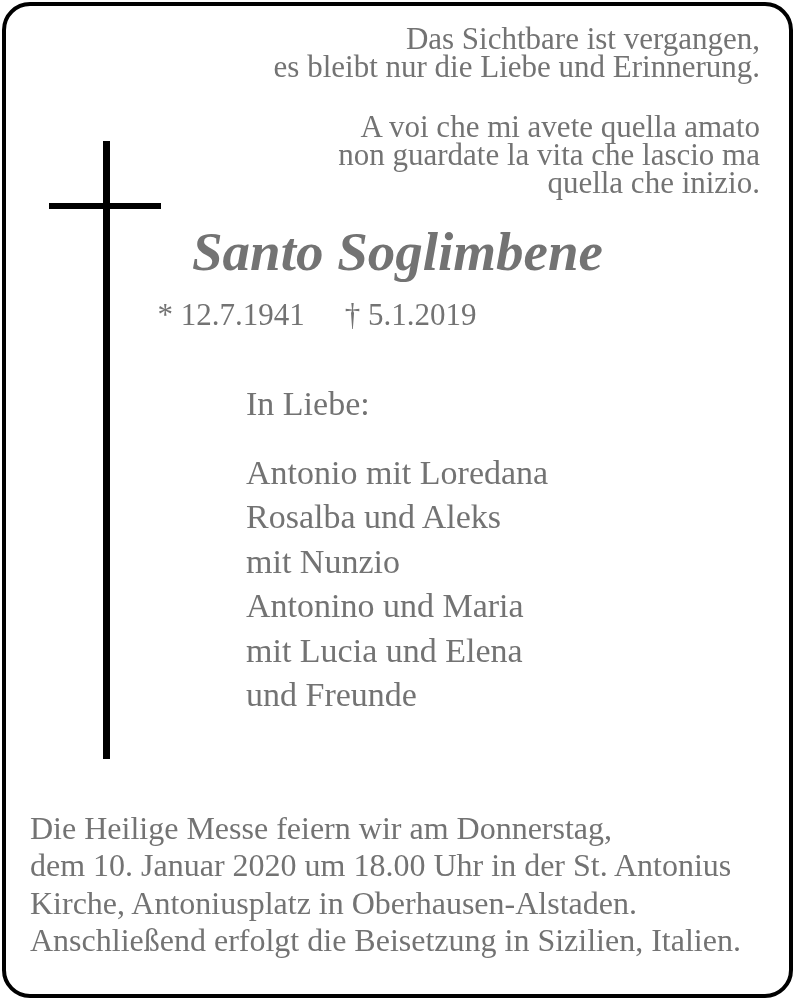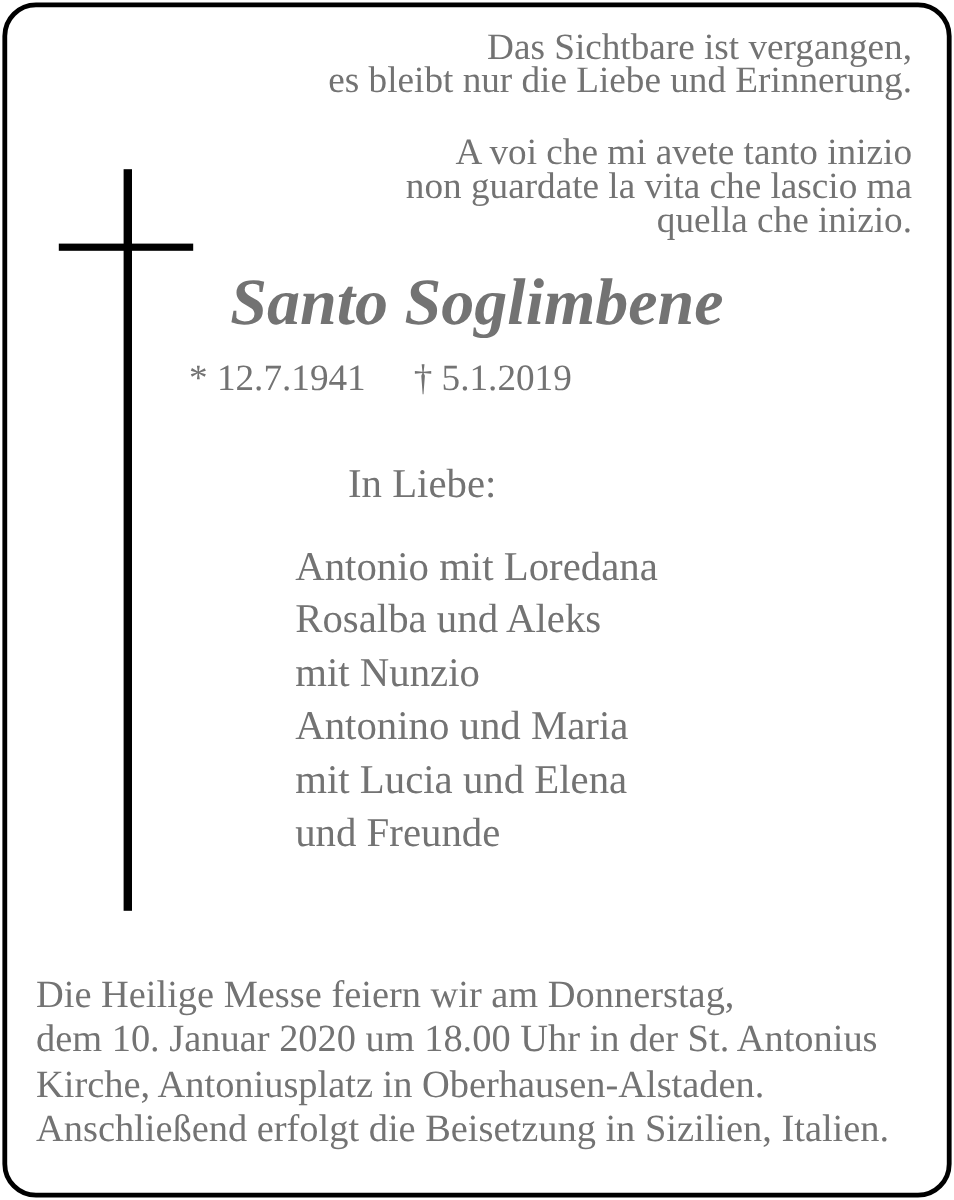--- a/index.html
+++ b/index.html
@@ -61,21 +61,20 @@
     line-height: 40px;
     white-space: nowrap;
   }
   .dates .death { margin-left: 40px; }
   .salutation {
     position: absolute;
     left: 246px; top: 384px;
     font-size: 34px;
     line-height: 40px;
     white-space: nowrap;
-    margin-left: 44px;
   }
   .mourners {
     position: absolute;
     left: 246px; top: 451px;
     font-size: 34px;
     line-height: 44.4px;
     white-space: nowrap;
   }
   .announcement {
     position: absolute;
@@ -91,21 +90,21 @@
 <div class="page">
 
   <div class="frame"></div>
 
   <div class="quote quote-german">
     <div>Das Sichtbare ist vergangen,</div>
     <div>es bleibt nur die Liebe und Erinnerung.</div>
   </div>
 
   <div class="quote quote-italian">
-    <div>A voi che mi avete tanto inizio</div>
+    <div>A voi che mi avete quella amato</div>
     <div>non guardate la vita che lascio ma</div>
     <div>quella che inizio.</div>
   </div>
 
   <div>
     <div class="cross-v"></div>
     <div class="cross-h"></div>
   </div>
 
   <div class="deceased-name">Santo Soglimbene</div>

